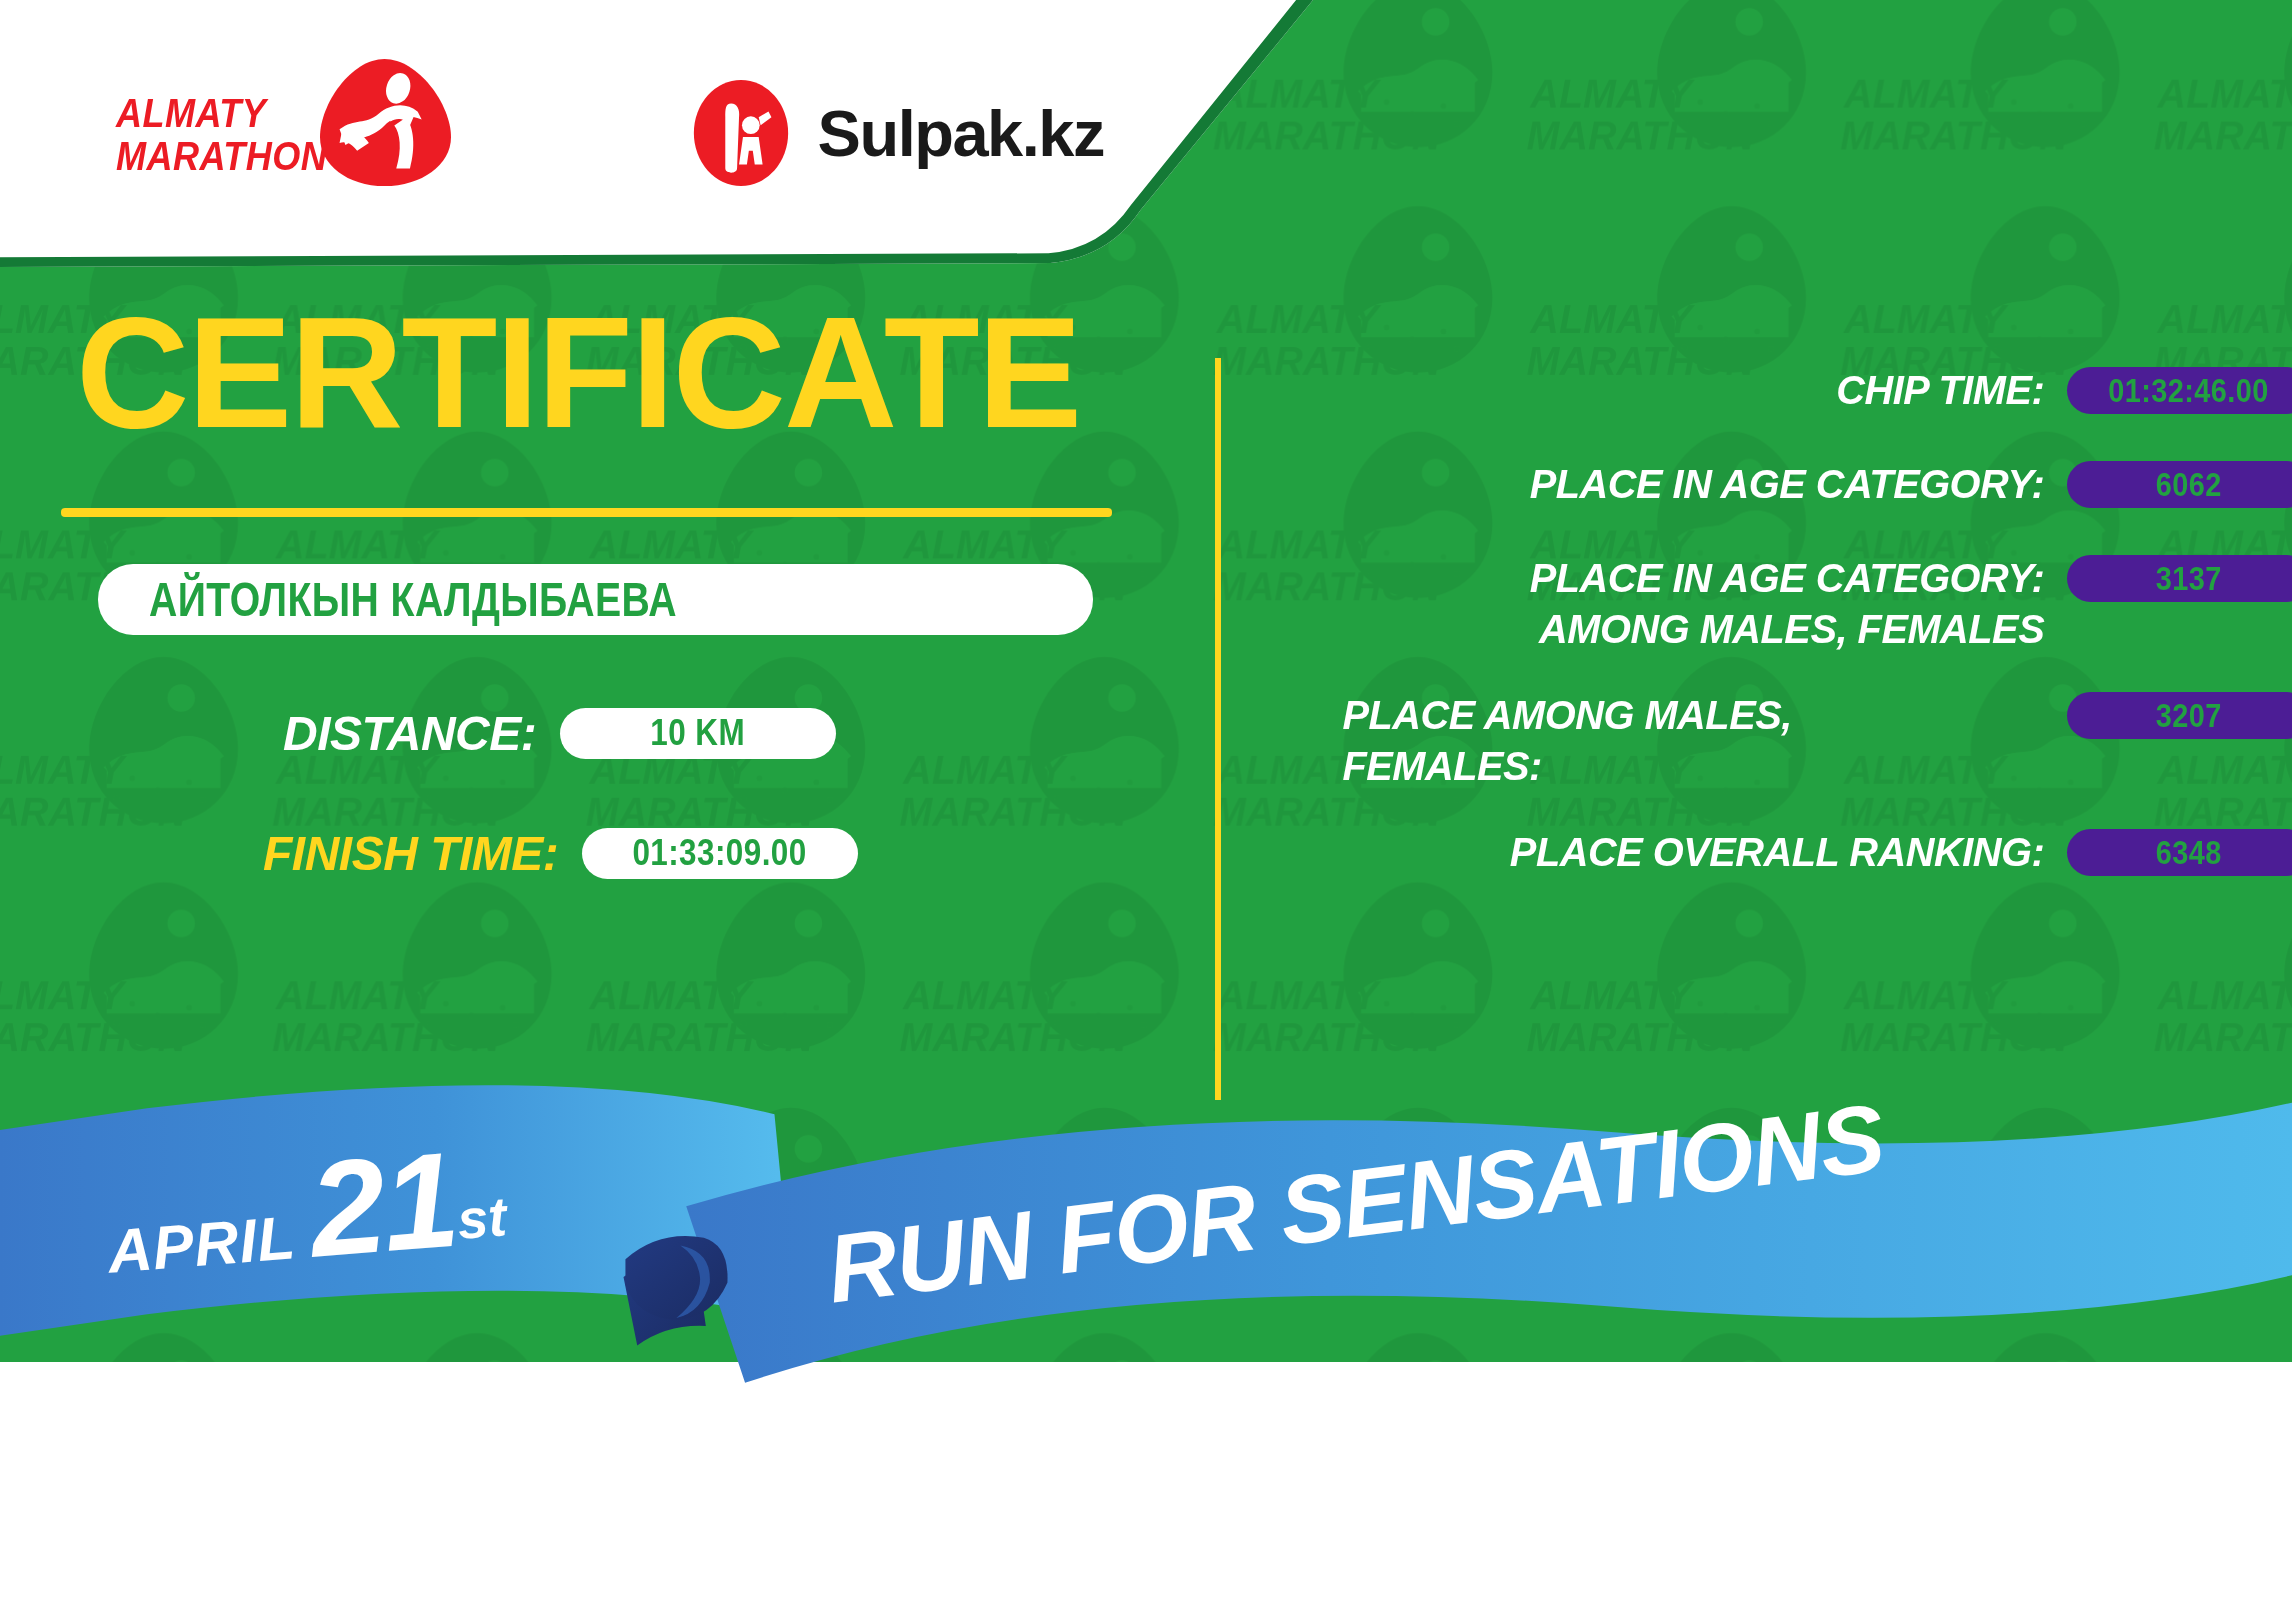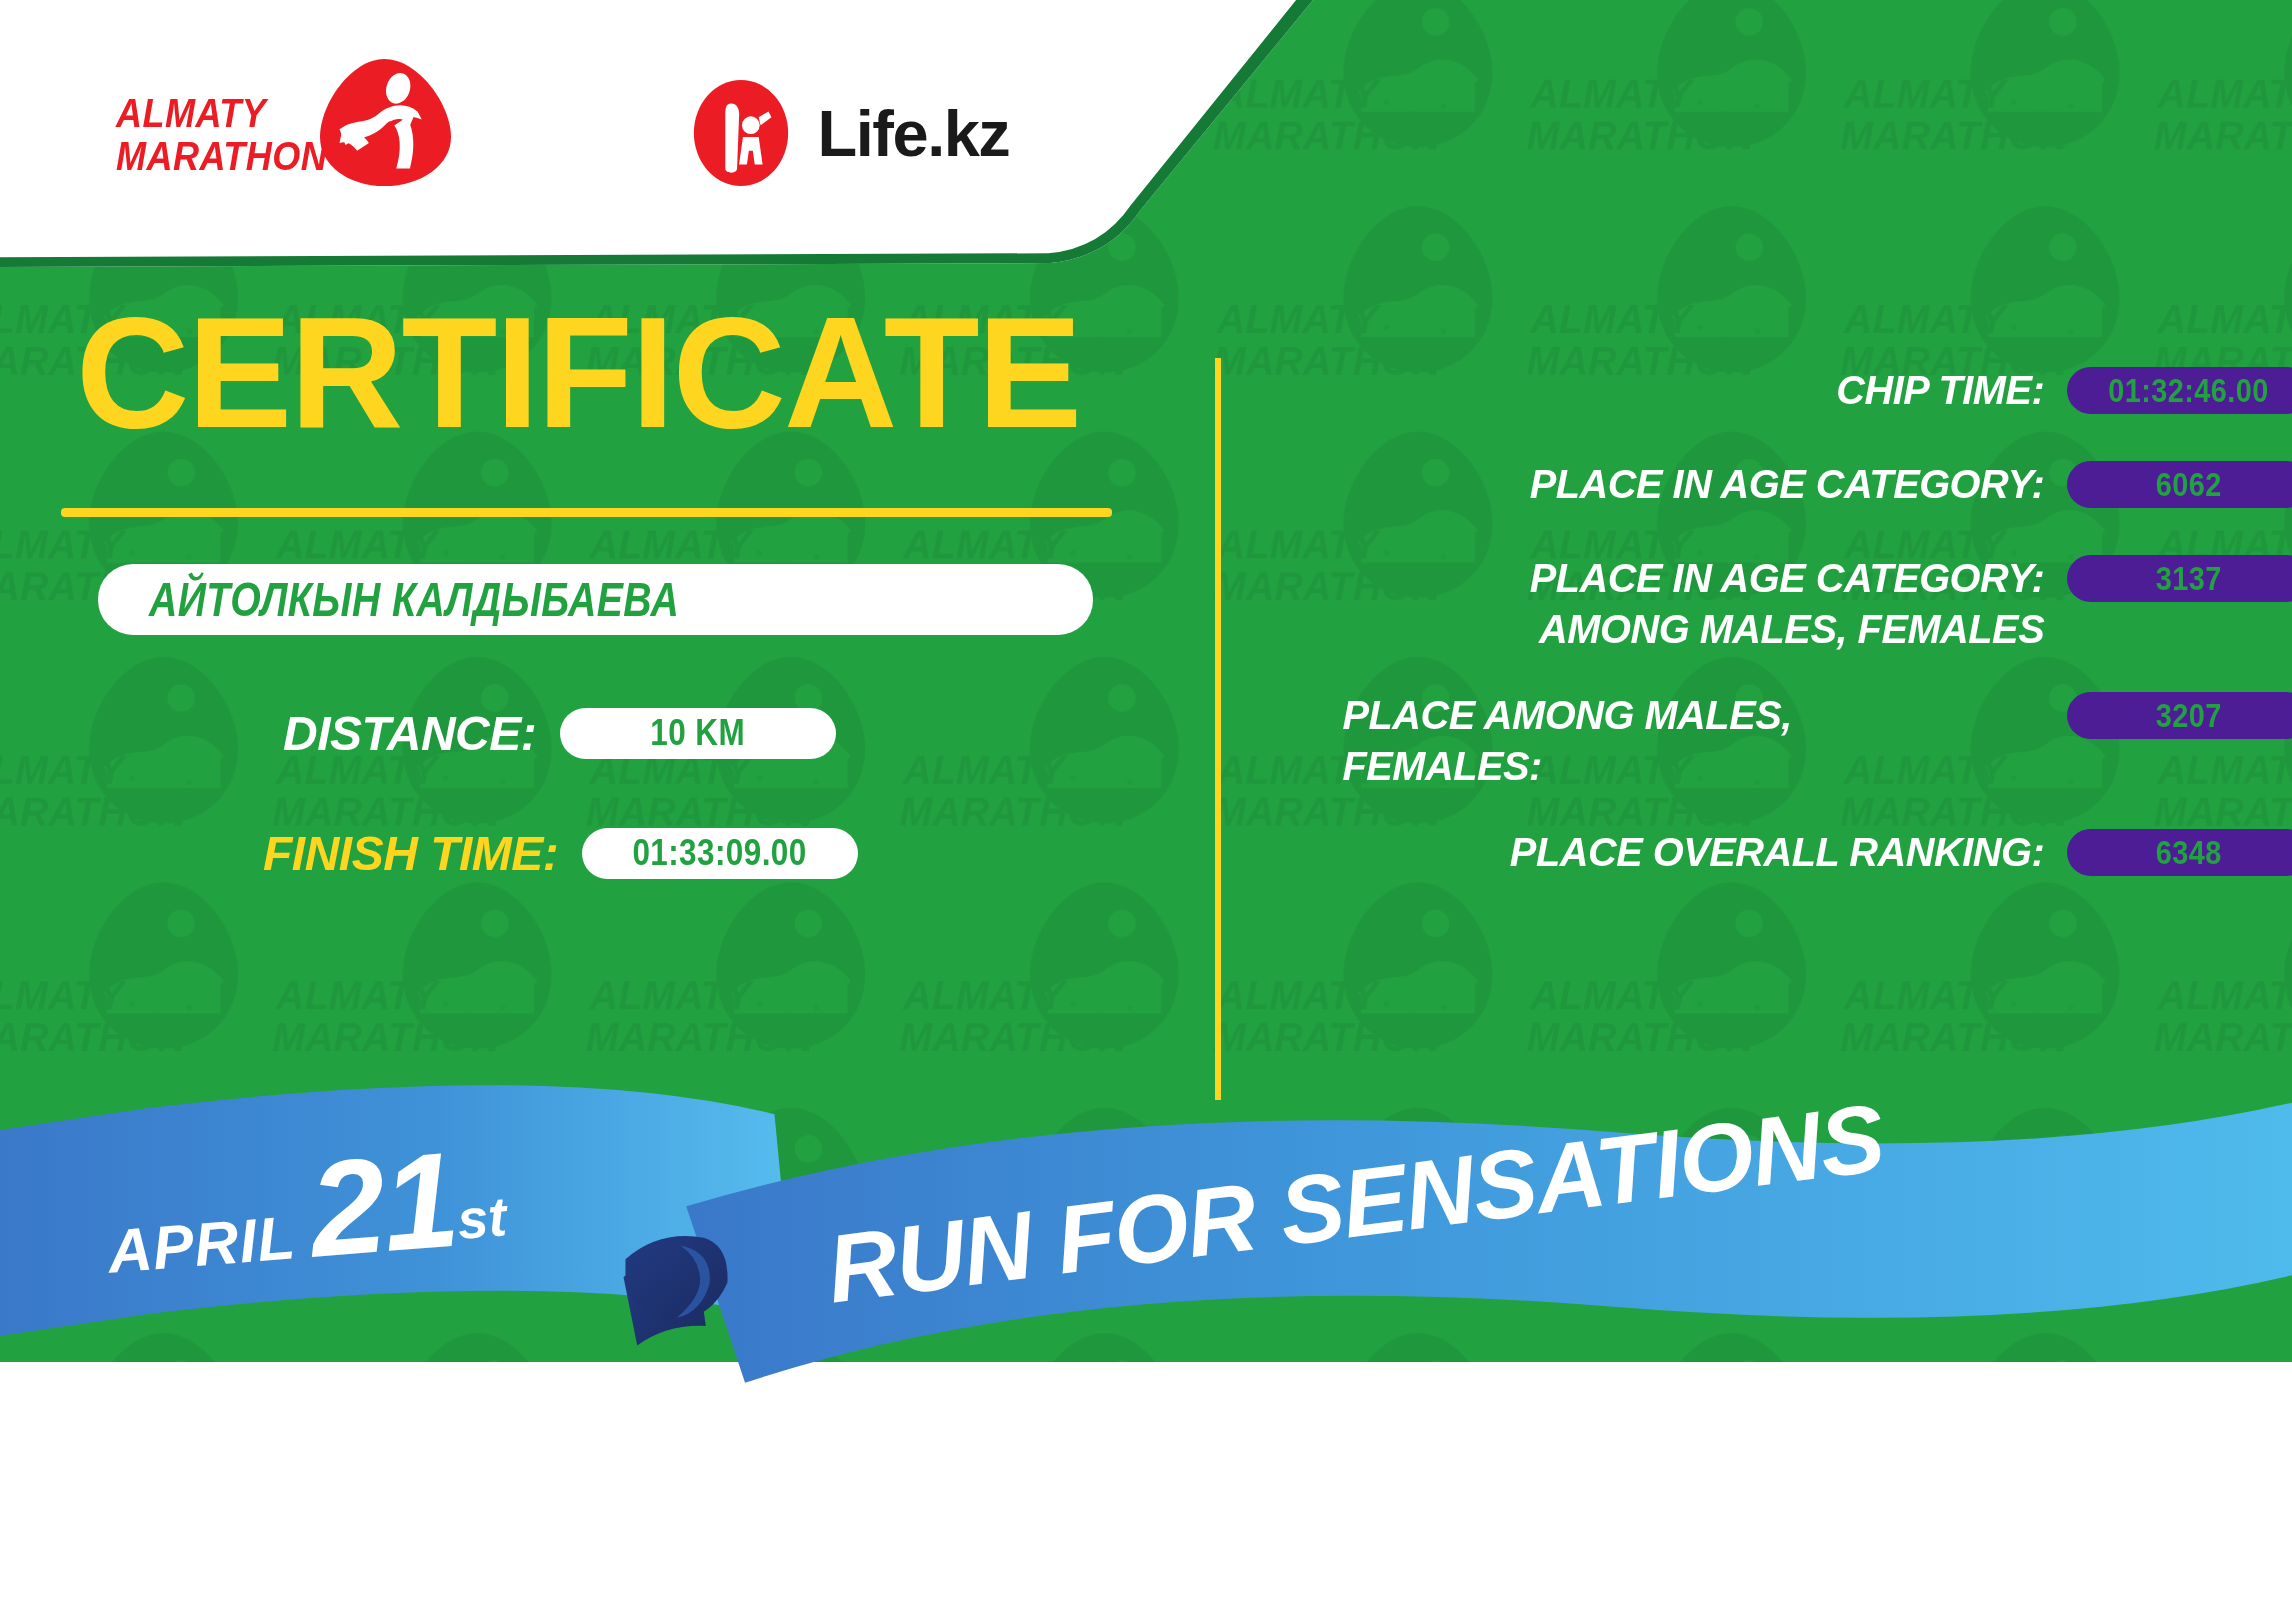--- a/index.html
+++ b/index.html
@@ -80,21 +80,21 @@
     margin-left:61px; margin-top:57px;
     width:1051px; height:8.8px;
     background:#ffd61f; border-radius:3.9px;
   }
 
   .name-pill {
     margin-left:98px; margin-top:47px;
     width:995px; height:71px;
     background:#ffffff;
     border-radius:35px;
-    display:flex; align-items:center;font-style:italic;
+    display:flex; align-items:center;
   }
   .name-text {
     margin-left:51px;
     color:#22a141;
     font-weight:bold;
     font-size:49px;
     letter-spacing:0.5px;
     transform:scaleX(0.80);
     transform-origin:left center;
     white-space:nowrap;
@@ -298,21 +298,21 @@
     </div>
 
     <div class="kaspi-logo">
       <svg width="110" height="110" viewBox="0 0 112 112" xmlns="http://www.w3.org/2000/svg">
         <ellipse cx="56" cy="56" rx="48" ry="54" fill="#ec1c24"></ellipse>
         <path d="M46 26 C52 26 55 32 54 40 L52 92 C52 98 40 98 40 92 L40 40 C40 32 40 26 46 26 Z" fill="#ffffff"></path>
         <circle cx="66" cy="48" r="9" fill="#ffffff"></circle>
         <path d="M58 60 L74 60 L78 88 L70 88 L68 74 L64 74 L62 88 L54 88 Z" fill="#ffffff"></path>
         <path d="M74 40 L84 34 L87 40 L76 48 Z" fill="#ffffff"></path>
       </svg>
-      <span class="kaspi-text">Life.kz</span>
+      <span class="kaspi-text">Sulpak.kz</span>
     </div>
   </div>
 
   <div class="left-panel">
     <div class="cert-title">CERTIFICATE</div>
     <div class="title-rule"></div>
 
     <div class="name-pill">
       <span class="name-text">АЙТОЛКЫН КАЛДЫБАЕВА</span>
     </div>

